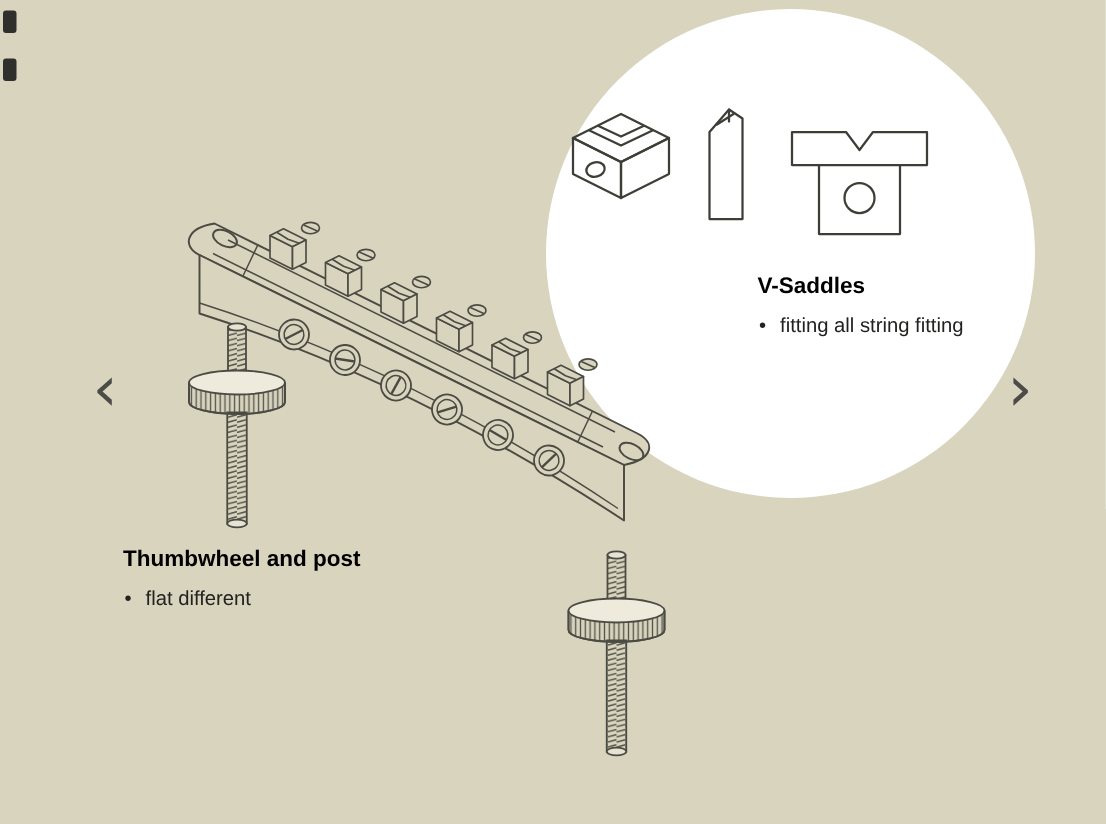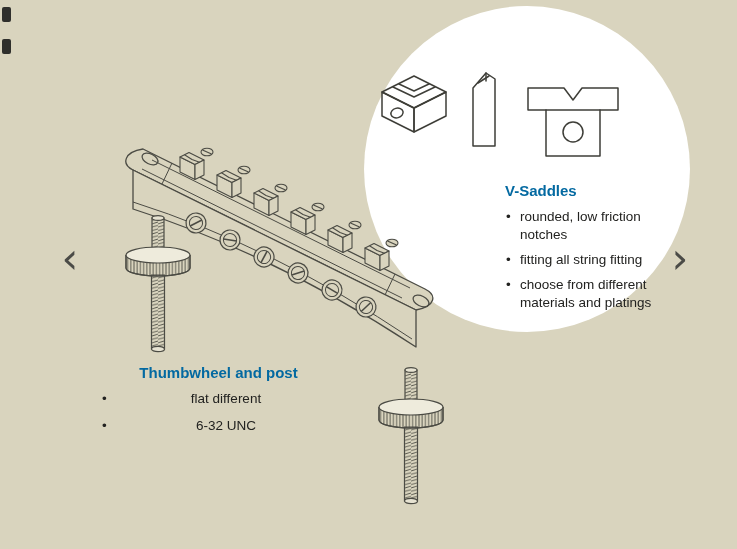--- a/index.html
+++ b/index.html
@@ -7,26 +7,26 @@
     position:relative; width:737px; height:549px; overflow:hidden;
     background:#d9d4be; color:#1d1d1b;
     font-family:"Liberation Sans", sans-serif;
   }
   .circle {
     position:absolute; left:364px; top:6px; width:326px; height:326px;
     border-radius:50%; background:#ffffff;
   }
   .saddle-icons { position:absolute; left:4px; top:60px; }
   .bubble-text { position:absolute; left:141px; top:176px; width:178px; }
-  .callout-title { margin:0 0 9px; font-size:15px; font-weight:700; color:#0369a1; }
+  .callout-title { margin:0 0 9px; font-size:15px; font-weight:700; color:#000000; }
   ul.bullets { margin:0; padding:0; list-style:none; font-size:13.5px; line-height:18px; color:#222220; }
   ul.bullets li { position:relative; padding-left:15px; margin-bottom:7px; }
   ul.bullets li::before { content:"\2022"; position:absolute; left:1px; top:0; }
   .bridge { position:absolute; left:0; top:0; pointer-events:none; }
-  .thumb-callout { position:absolute; left:101px; top:364px; width:235px;text-align:center; }
+  .thumb-callout { position:absolute; left:82px; top:364px; width:235px; }
   .thumb-callout ul.bullets li { margin-bottom:9px; }
   .nav {
     position:absolute; top:236px; width:32px; height:46px;
     background:none; border:none; padding:0; margin:0; cursor:pointer;
     font-size:42px; line-height:44px; color:#4b4b47;
     font-family:"DejaVu Sans", sans-serif;
   }
   .nav.prev { left:54px; }
   .nav.next { left:664px; }
   .edge-mark { position:absolute; left:2px; width:9px; height:15px; background:#2f2f2c; border-radius:2px; }
@@ -62,23 +62,21 @@
       <g>
         <path d="M160,22 L196,22 L205,34 L214,22 L250,22 L250,44 L160,44 Z"></path>
         <path d="M178,44 L178,90 L232,90 L232,44"></path>
         <circle cx="205" cy="66" r="10"></circle>
       </g>
     </svg>
 
     <div class="bubble-text">
       <h3 class="callout-title">V-Saddles</h3>
       <ul class="bullets">
-        <li>rounded, low friction notches</li>
         <li>fitting all string fitting</li>
-        <li>choose from different materials and platings</li>
       </ul>
     </div>
   </div>
 
   <svg class="bridge" width="737" height="549" viewBox="0 0 737 549">
     <defs>
       <pattern id="pThread" patternUnits="userSpaceOnUse" width="6" height="3.4">
         <line x1="0" y1="2.5" x2="6" y2="0.9" stroke="#55554c" stroke-width="0.9"></line>
       </pattern>
       <pattern id="pKnurl" patternUnits="userSpaceOnUse" width="3.2" height="12">
@@ -139,20 +137,19 @@
     </g>
 
     <use href="#gPost" transform="translate(158,262)"></use>
     <use href="#gPost" transform="translate(411,414)"></use>
   </svg>
 
   <div class="thumb-callout">
     <h3 class="callout-title">Thumbwheel and post</h3>
     <ul class="bullets">
       <li>flat different</li>
-      <li>6-32 UNC</li>
     </ul>
   </div>
 
   <button class="nav prev">‹</button>
   <button class="nav next">›</button>
 
 </div>
 
 </body></html>

